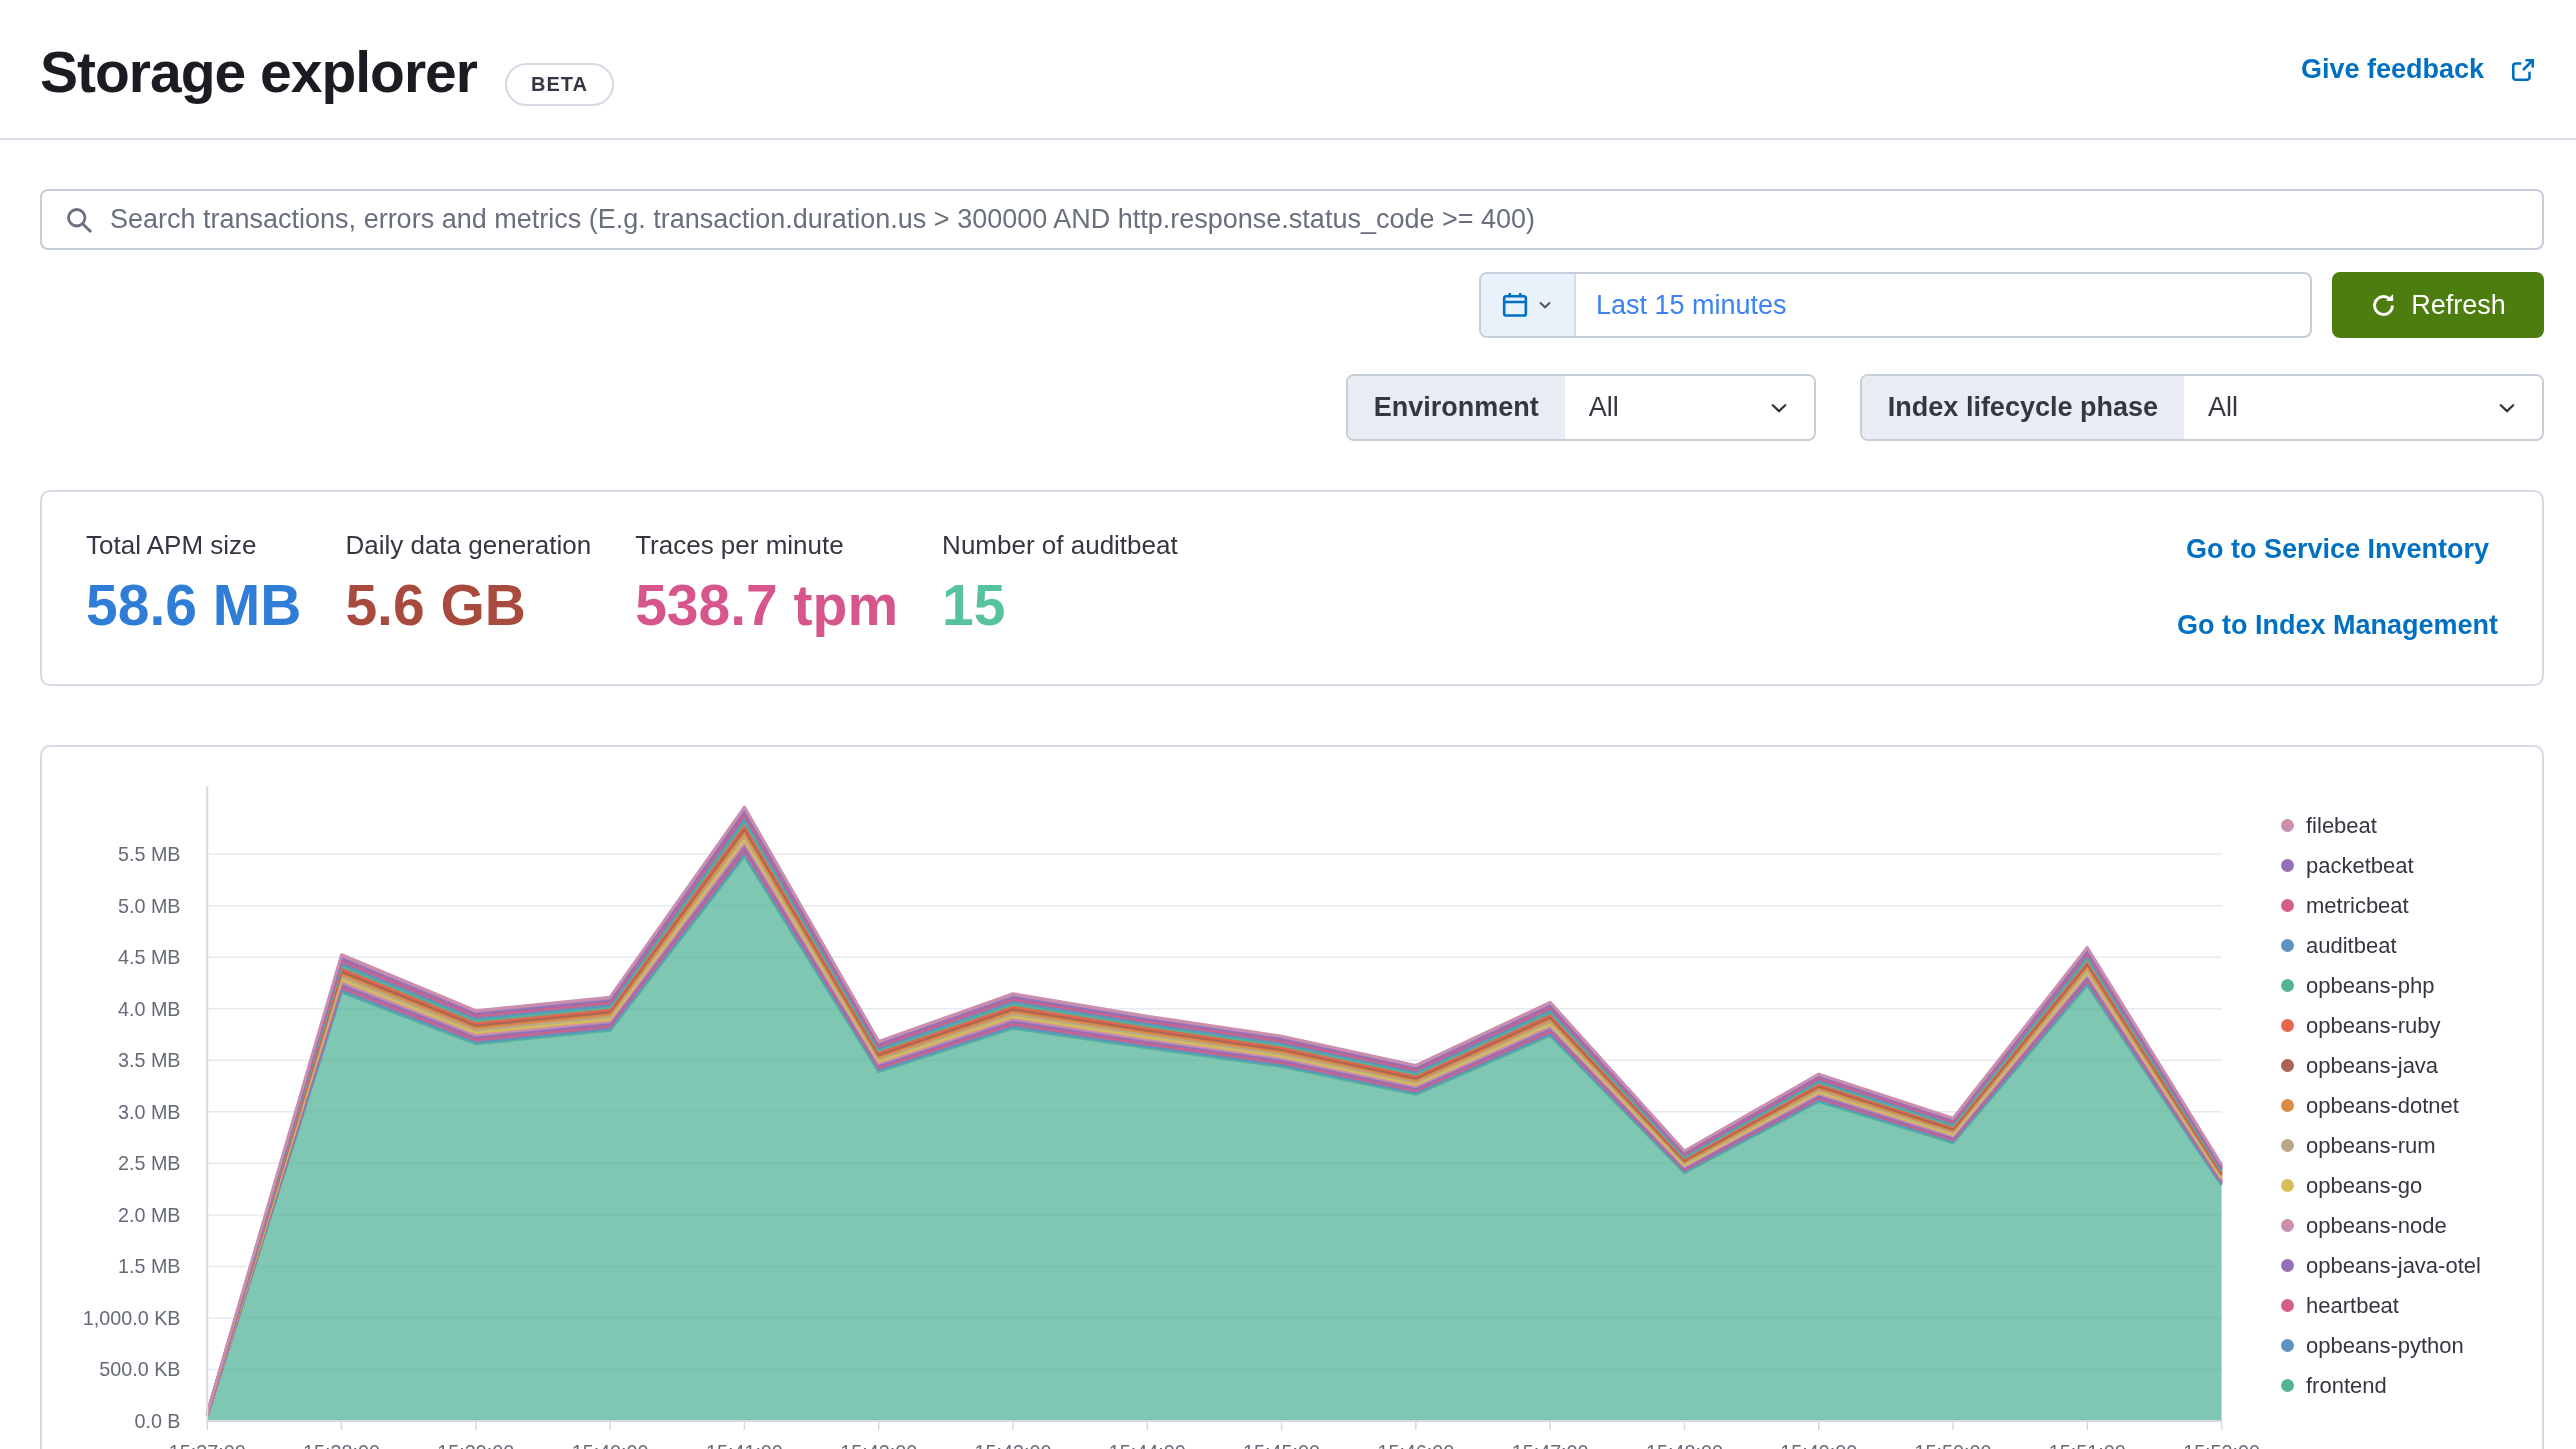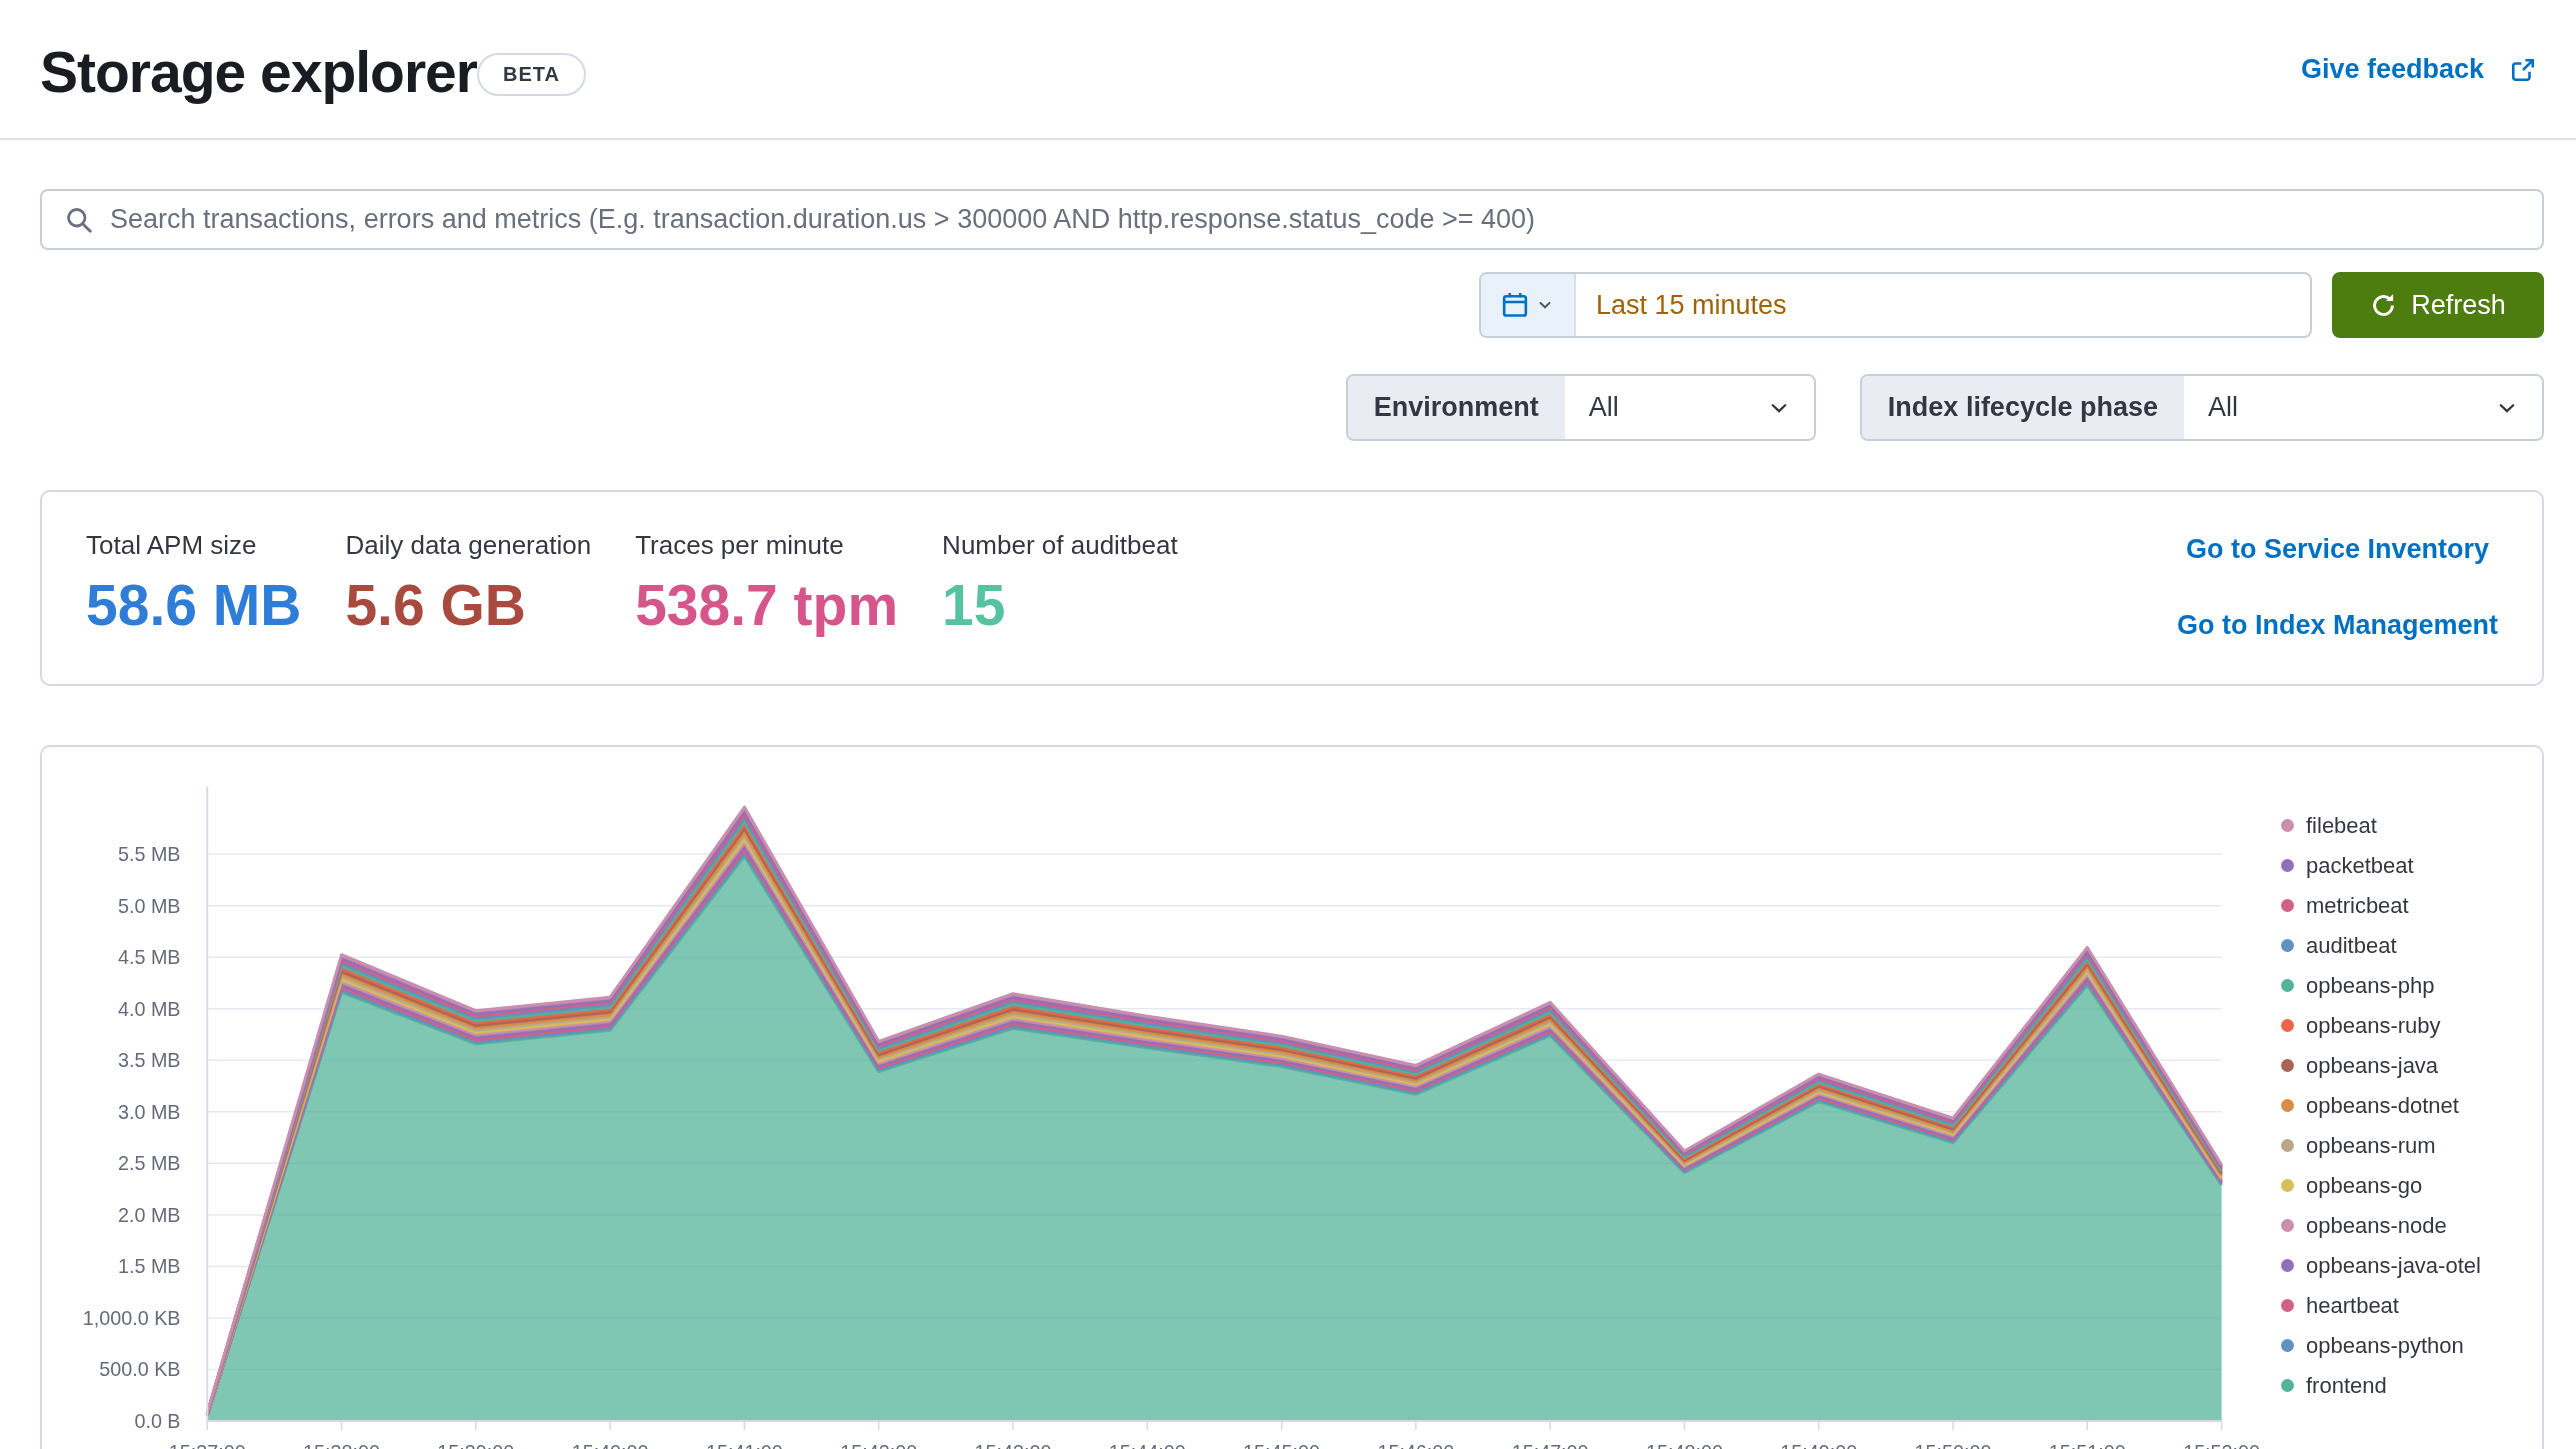--- a/index.html
+++ b/index.html
@@ -5,21 +5,21 @@
   * { box-sizing: border-box; margin: 0; padding: 0; }
   html, body {
     width: 2576px; height: 1449px; overflow: hidden;
     background: #ffffff; color: #343741;
     font-family: "Liberation Sans", sans-serif;
   }
   .page { position: relative; width: 2576px; height: 1449px; }
 
   
   .header { display: flex; align-items: flex-start; padding: 38px 40px 0 40px; }
-  .title-wrap { display: flex; align-items: center; }
+  .title-wrap { display: flex; align-items: flex-end; gap: 28px; }
   .page-title { font-size: 57px; font-weight: 700; letter-spacing: -1px; color: #1a1c21; line-height: 1.2; }
   .beta-badge {
     border: 2px solid #d3dae6; border-radius: 36px; padding: 8px 24px;
     font-size: 20px; font-weight: 700; letter-spacing: 1px; color: #343741; margin-top: 4px;
   }
   .feedback-link {
     margin-left: auto; display: flex; align-items: center; gap: 26px;
     color: #0071c2; font-size: 27px; font-weight: 600; text-decoration: none; margin-top: 16px; cursor: pointer;
   }
   .rule { border: none; border-top: 2px solid #d9dfe7; margin-top: 32px; }
@@ -39,21 +39,21 @@
   
   .date-row { display: flex; justify-content: flex-end; gap: 20px; padding: 22px 32px 0 0; }
   .superdate {
     display: flex; align-items: center; width: 833px; height: 66px;
     border: 2px solid #c6ceda; border-radius: 8px; background: #fff; overflow: hidden;
   }
   .quick-btn {
     width: 95px; height: 100%; background: #e9f1fa; border: none; border-right: 2px solid #d9dfe7;
     display: flex; align-items: center; justify-content: center; gap: 7px; cursor: pointer;
   }
-  .date-value { padding-left: 20px; font-size: 27px; color: #a16207; cursor: pointer; }
+  .date-value { padding-left: 20px; font-size: 27px; color: #3b82f6; cursor: pointer; }
   .refresh-btn {
     width: 212px; height: 66px; border: none; border-radius: 8px; background: #4d7c0f;
     color: #fff; font-size: 27px; font-weight: 500; font-family: inherit;
     display: flex; align-items: center; justify-content: center; gap: 14px; cursor: pointer;
   }
 
   
   .filters-row { display: flex; justify-content: flex-end; gap: 44px; padding: 36px 32px 0 0; align-items: center; }
   .filter-group { display: flex; height: 67px; border: 2px solid #c6ceda; border-radius: 8px; overflow: hidden; background: #fff; }
   .filter-label { background: #e9edf3; display: flex; align-items: center; padding: 0 26px; font-size: 27px; font-weight: 600; color: #343741; }

